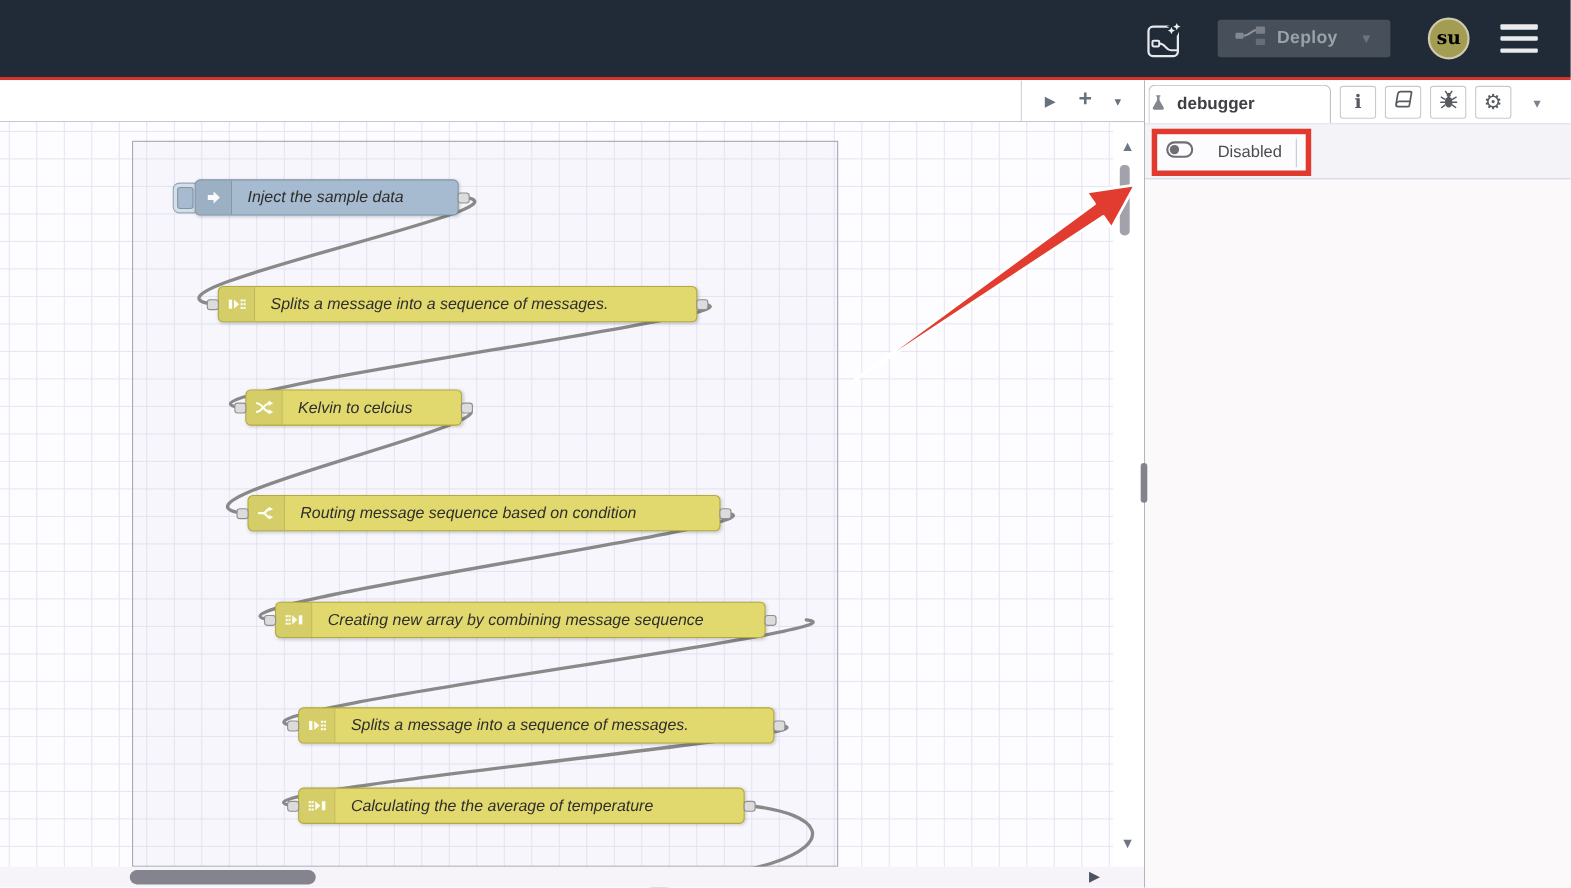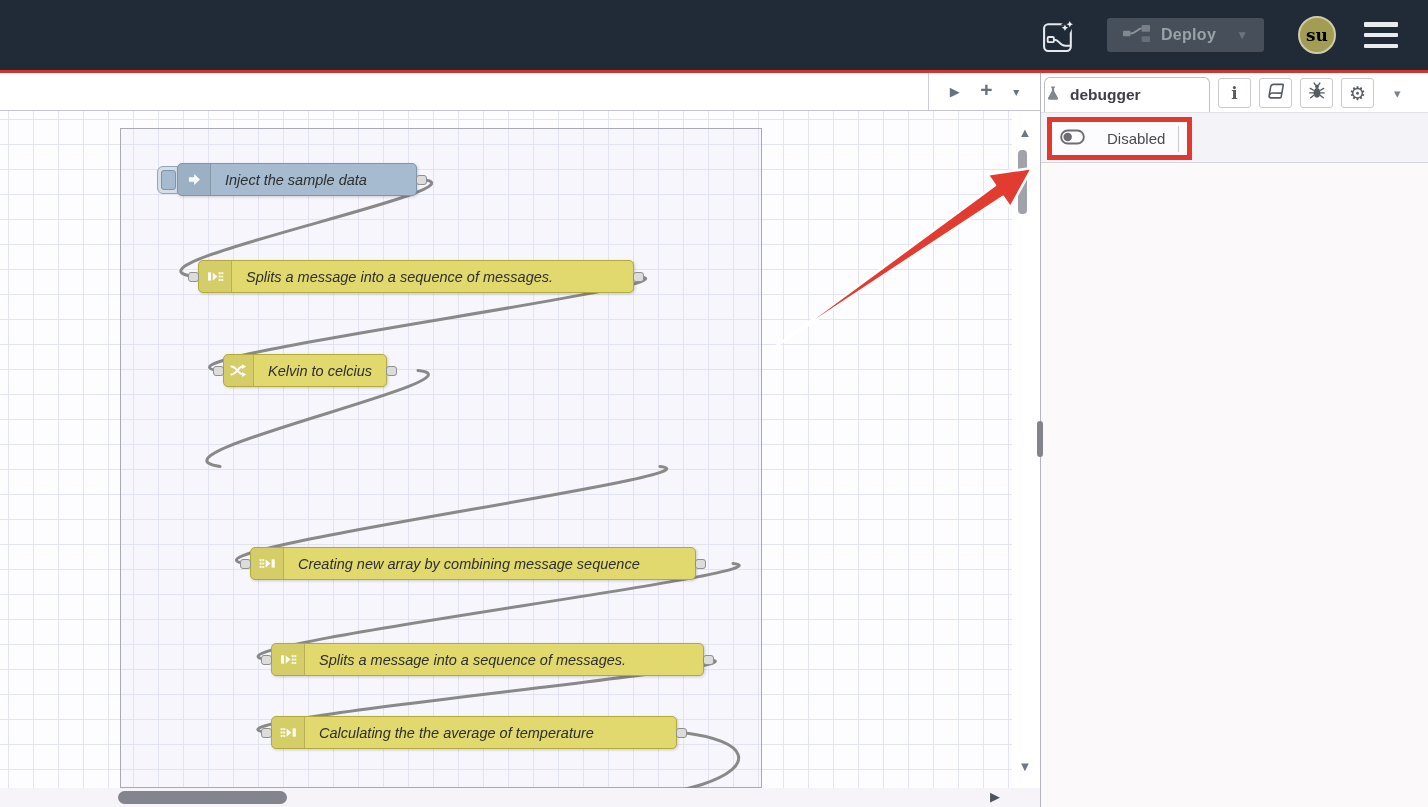--- a/index.html
+++ b/index.html
@@ -184,34 +184,52 @@
                   <rect x="15.2" y="7" width="2.1" height="2.1"></rect>
                   <rect x="12.4" y="10.6" width="2.1" height="2.1"></rect>
                   <rect x="15.2" y="10.6" width="2.1" height="2.1"></rect>
                 </g>
               </svg>
             </div>
             <div class="node-label">Splits a message into a sequence of messages.</div>
             <div class="port in"></div>
             <div class="port out"></div>
           </div>
-          <div class="node yellow" style="left: 223px; top: 243px; width: 164px;">
+          <div class="node yellow" style="left: 223px; top: 243px; width: 197px;">
             <div class="node-iconbox">
               <svg viewBox="0 0 18 16" width="17" height="15">
                 <g stroke="#fff" stroke-width="2.1" fill="none" stroke-linecap="round" opacity=".95">
                   <path d="M1.5 3.8c5 0 7.5 8.4 12 8.4"></path>
                   <path d="M1.5 12.2c5 0 7.5-8.4 12-8.4"></path>
                 </g>
                 <g fill="#fff" opacity=".95">
                   <path d="M12.8 1.2l4.6 2.6-4.6 2.6z"></path>
                   <path d="M12.8 9.6l4.6 2.6-4.6 2.6z"></path>
                 </g>
               </svg>
             </div>
             <div class="node-label">Kelvin to celcius</div>
+            <div class="port in"></div>
+            <div class="port out"></div>
+          </div>
+          <div class="node yellow" style="left: 225px; top: 339px; width: 430px;">
+            <div class="node-iconbox">
+              <svg viewBox="0 0 18 16" width="16" height="15">
+                <g stroke="#fff" stroke-width="2.3" fill="none" stroke-linecap="round" opacity=".95">
+                  <path d="M1.5 8h4.5"></path>
+                  <path d="M6 8c3.5 0 3-4.3 6.3-4.3"></path>
+                  <path d="M6 8c3.5 0 3 4.3 6.3 4.3"></path>
+                </g>
+                <g fill="#fff" opacity=".95">
+                  <path d="M11.6 1.4l4.6 2.3-4.6 2.3z"></path>
+                  <path d="M11.6 10l4.6 2.3-4.6 2.3z"></path>
+                </g>
+              </svg>
+            </div>
+            <div class="node-label">Routing message sequence based on condition</div>
             <div class="port in"></div>
             <div class="port out"></div>
           </div>
           <div class="node yellow" style="left: 250px; top: 436px; width: 446px;">
             <div class="node-iconbox">
               <svg viewBox="0 0 18 16" width="17" height="15">
                 <g fill="#fff" opacity=".95">
                   <rect x="0.6" y="3.4" width="2.1" height="2.1"></rect>
                   <rect x="3.4" y="3.4" width="2.1" height="2.1"></rect>
                   <rect x="0.6" y="7" width="2.1" height="2.1"></rect>

